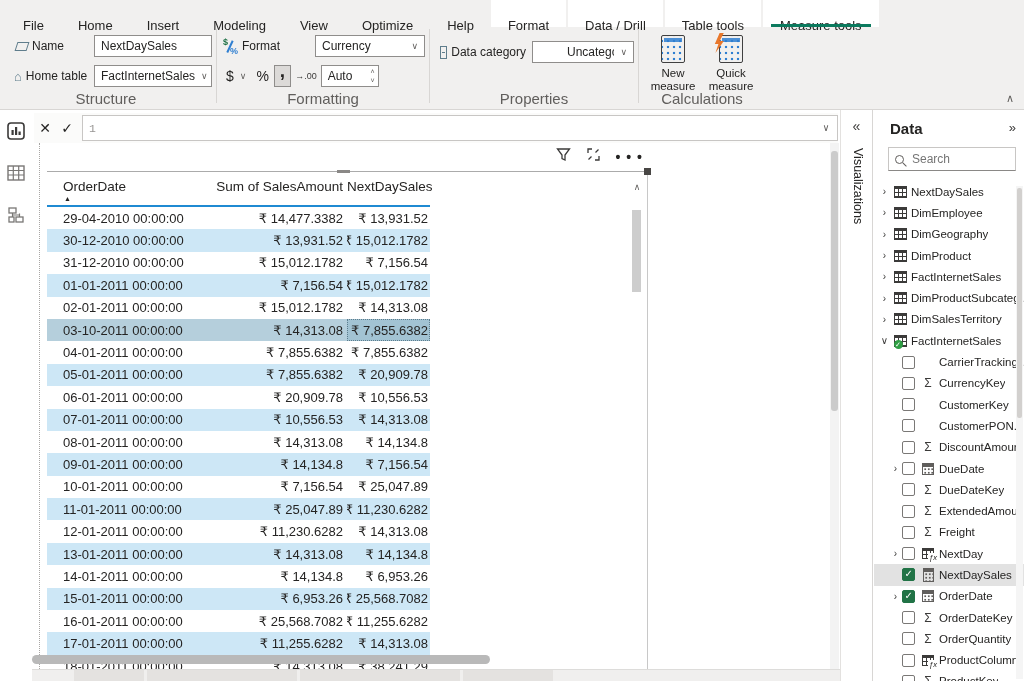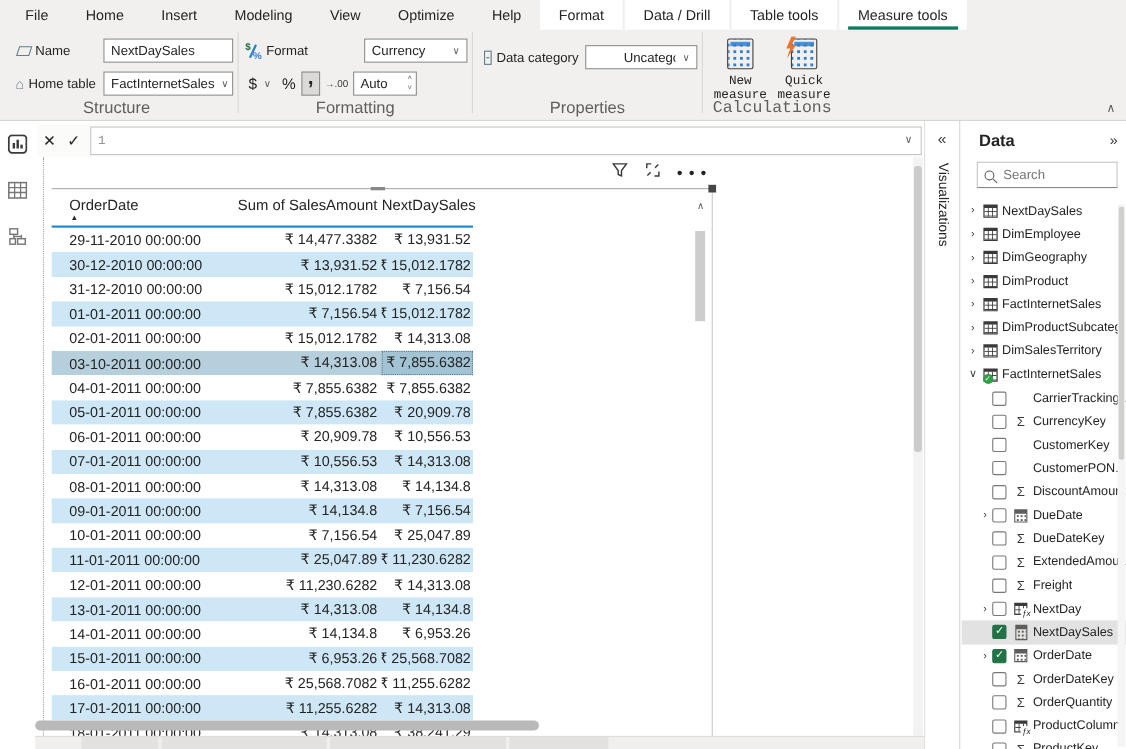--- a/index.html
+++ b/index.html
@@ -3,21 +3,21 @@
 <meta charset="utf-8">
 <style>
   html,body{margin:0;padding:0;background:#fff;}
   *{box-sizing:border-box;}
   #app{position:relative;width:1024px;height:681px;overflow:hidden;
        font-family:"Liberation Sans","DejaVu Sans",sans-serif;color:#252423;background:#fff;}
 
   
   #ribbon{position:absolute;left:0;top:0;width:1024px;height:110px;background:#f1f0ef;border-bottom:1px solid #d8d6d4;}
   #tabs{display:flex;height:27px;align-items:stretch;padding-left:6px;}
-  .rtab{padding:0 17px;font-size:13px;line-height:27px;color:#252423;white-space:nowrap;position:relative;cursor:default;}
+  .rtab{padding:12px 17px;font-size:13px;line-height:27px;color:#252423;white-space:nowrap;position:relative;cursor:default;}
   .rtab.ctx{background:#fff;margin-right:2px;}
   .rtab.sel{font-weight:normal;}
   .rtab.sel::after{content:"";position:absolute;left:8px;right:8px;bottom:0;height:3px;background:#0c7a5e;}
   #ribbon-body{position:relative;height:82px;display:flex;align-items:flex-start;}
   .rgroup{position:relative;height:82px;padding-top:6px;}
   .glabel{position:absolute;bottom:2px;left:0;right:0;text-align:center;font-size:15px;color:#605e5c;}
   .vsep{width:1px;height:74px;background:#d8d6d4;margin:2px 4px 0 4px;}
   .rrow{display:flex;align-items:center;height:26px;margin-bottom:4px;}
   .rlabel{font-size:12px;color:#252423;margin:0 6px 0 4px;white-space:nowrap;}
   .rinput,.rselect{height:22px;background:#fff;border:1px solid #8f8d8b;font-size:12px;padding:0 6px;display:flex;align-items:center;color:#252423;}
@@ -183,21 +183,21 @@
       <div class="vsep"></div>
 
       <div class="rgroup" style="width:204px;">
         <div class="rrow">
           <span class="i-fmt">
               <span class="d">$</span>
               <span class="sl"></span>
               <span class="p">%</span>
             </span>
           <span class="rlabel">Format</span>
-          <div class="rselect" style="width:94px;margin-left:auto;">
+          <div class="rselect" style="width:110px;margin-left:auto;">
             <span>Currency</span>
             <span class="ddchev">∨</span>
           </div>
         </div>
         <div class="rrow">
           <span class="minibtn">
             <span>$</span>
             <span class="ddchev">∨</span>
           </span>
           <span class="minibtn">
@@ -227,21 +227,21 @@
           <div class="rselect" style="width:102px;">
             <span style="overflow:hidden;white-space:nowrap;margin-left:28px;">Uncategorized</span>
             <span class="ddchev">∨</span>
           </div>
         </div>
         <div class="glabel">Properties</div>
       </div>
 
       <div class="vsep"></div>
 
-      <div class="rgroup" style="width:118px;display:flex;gap:6px;justify-content:center;font-family:Liberation Mono, monospace;">
+      <div class="rgroup" style="width:118px;display:flex;gap:6px;justify-content:center;">
         <div class="bigbtn">
           <span class="i-calc"></span>
           <span class="blabel">New measure</span>
         </div>
         <div class="bigbtn">
           <span class="i-calc quick"></span>
           <span class="blabel">Quick measure</span>
         </div>
         <div class="glabel">Calculations</div>
       </div>
@@ -307,21 +307,21 @@
 
           <div id="tbl">
             <div id="thead">
                 <div class="hcell c0"><span>OrderDate</span></div>
                 <span id="sort-asc">▲</span>
                 <div class="hcell c1"><span>Sum of SalesAmount</span></div>
                 <div class="hcell c2"><span>NextDaySales</span></div>
               </div>
             <div id="tbody">
                 <div class="trow">
-                  <div class="tcell c0">29-11-2010 00:00:00</div>
+                  <div class="tcell c0">29-04-2010 00:00:00</div>
                   <div class="tcell c1">₹ 14,477.3382</div>
                   <div class="tcell c2">₹ 13,931.52</div>
                 </div>
                 <div class="trow alt">
                   <div class="tcell c0">30-12-2010 00:00:00</div>
                   <div class="tcell c1">₹ 13,931.52</div>
                   <div class="tcell c2">₹ 15,012.1782</div>
                 </div>
                 <div class="trow">
                   <div class="tcell c0">31-12-2010 00:00:00</div>

